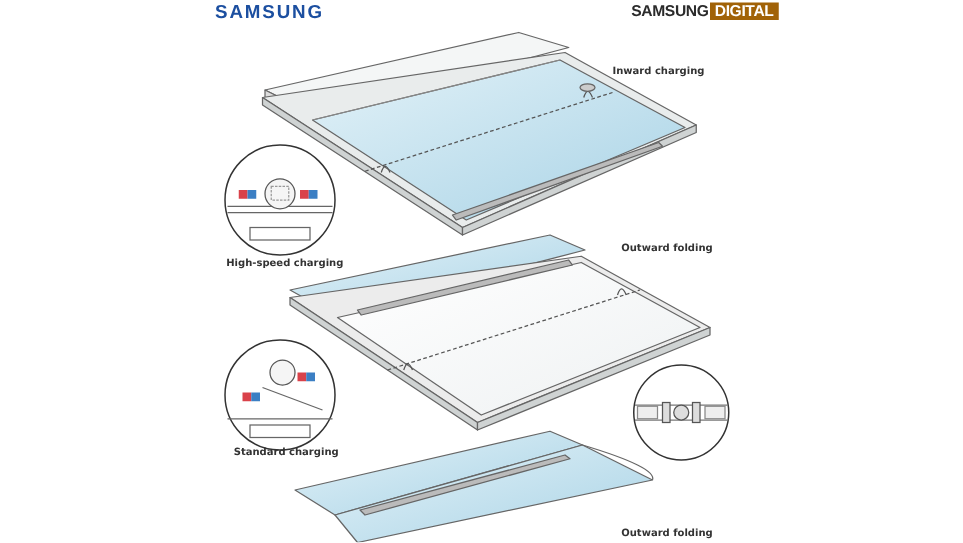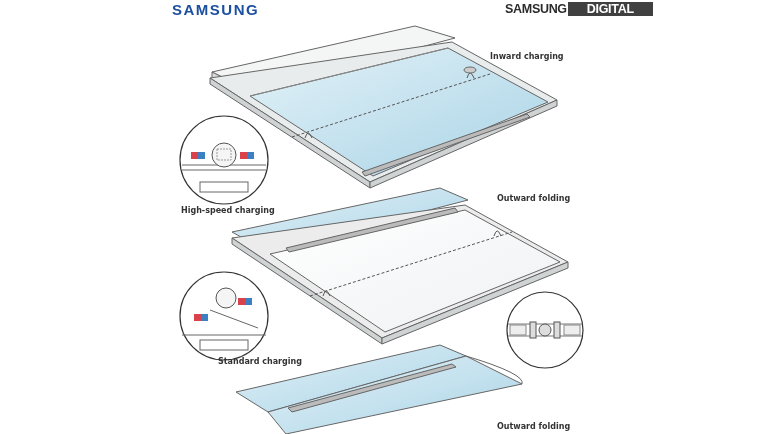--- a/index.html
+++ b/index.html
@@ -1,21 +1,21 @@
 <!DOCTYPE html>
 <html><head>
 <meta charset="utf-8">
 <style>
   html,body{margin:0;padding:0;background:#ffffff;}
   body{width:770px;height:434px;position:relative;overflow:hidden;font-family:"DejaVu Sans","Liberation Sans",sans-serif;}
   .hdr{position:absolute;top:0;left:0;width:770px;height:22px;}
   .brand{position:absolute;left:172px;top:1px;font-family:"Liberation Sans",sans-serif;font-weight:bold;font-size:15px;letter-spacing:1.5px;color:#1c4fa0;}
   .title{position:absolute;left:292px;top:4px;font-family:"DejaVu Sans",sans-serif;font-size:8.5px;color:#444;letter-spacing:0.2px;}
   .lg{position:absolute;left:505px;top:2px;font-family:"Liberation Sans",sans-serif;font-weight:bold;font-size:12.5px;color:#2b2b2b;letter-spacing:-0.3px;}
-  .lg .dg{background:#404040;color:#fff;padding:0 19px;margin-left:1px;}
+  .lg .dg{background:#a16207;color:#fff;padding:0 4px;margin-left:1px;}
   .label{position:absolute;font-family:"DejaVu Sans",sans-serif;font-weight:bold;font-size:8px;color:#333;white-space:nowrap;}
   svg.art{position:absolute;left:0;top:0;}
 </style>
 </head>
 <body>
 
 <div class="hdr">
   <div class="brand">SAMSUNG</div>
   <div class="lg"><span>SAMSUNG</span><span class="dg">DIGITAL</span></div>
 </div>
@@ -110,13 +110,13 @@
     <circle cx="545" cy="330" r="6" fill="#ddd" stroke="#555"></circle>
     <rect x="554" y="322" width="6" height="16" fill="#ddd" stroke="#555"></rect>
     <rect x="564" y="325" width="16" height="10" fill="#eee" stroke="#888"></rect>
   </g>
 </svg>
 
 <div class="label" style="left:490px;top:52px;">Inward charging</div>
 <div class="label" style="left:497px;top:194px;">Outward folding</div>
 <div class="label" style="left:497px;top:422px;">Outward folding</div>
 <div class="label" style="left:181px;top:206px;">High-speed charging</div>
-<div class="label" style="left:187px;top:357px;margin-left:31px;">Standard charging</div>
+<div class="label" style="left:187px;top:357px;">Standard charging</div>
 
 </body></html>

